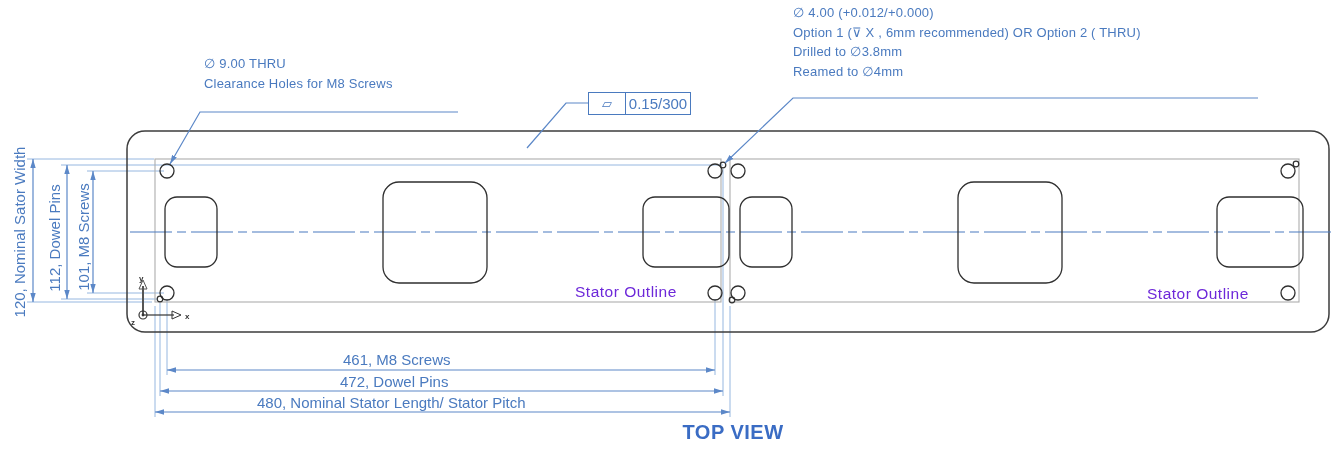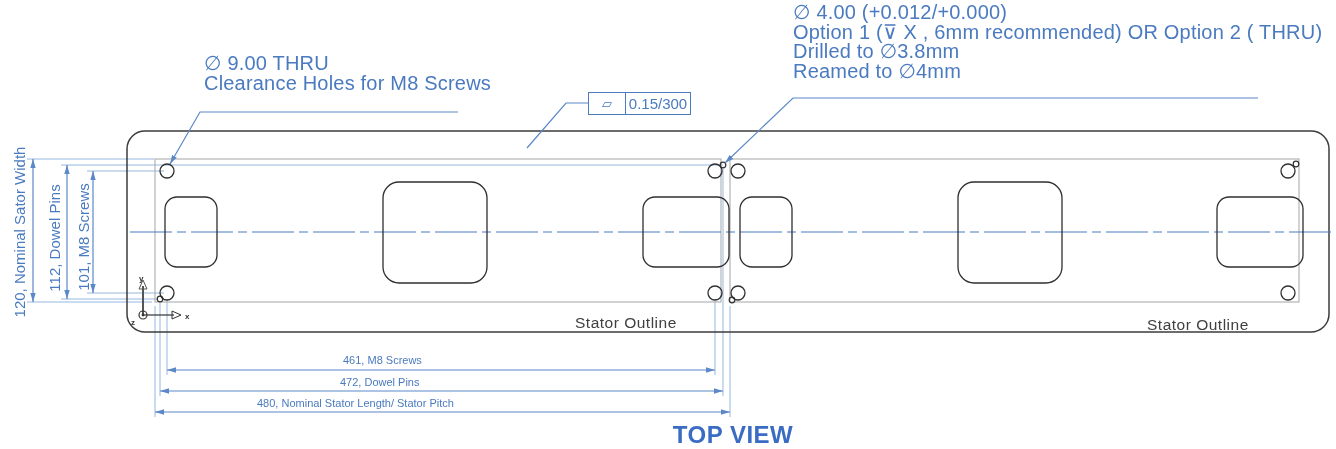--- a/index.html
+++ b/index.html
@@ -1,34 +1,34 @@
 <!DOCTYPE html>
 <html><head>
 <meta charset="utf-8">
 <style>
   html,body{margin:0;padding:0;background:#ffffff;}
   #stage{
     position:relative;width:1336px;height:449px;background:#ffffff;overflow:hidden;
     font-family:"Liberation Sans", sans-serif;
   }
   #cad-svg{position:absolute;left:0;top:0;z-index:1;}
-  .txt{position:absolute;z-index:2;color:#4a7abf;font-size:20px;line-height:19.5px;white-space:nowrap;}
+  .txt{position:absolute;z-index:2;color:#4a7abf;font-size:13px;line-height:19.5px;white-space:nowrap;}
   .note{letter-spacing:0.2px;}
-  .dimtxt{font-size:11px;line-height:16px;}
+  .dimtxt{font-size:15px;line-height:16px;}
   .vdim{transform:translate(-50%,-50%) rotate(-90deg);transform-origin:center center;font-size:15px;}
-  .graylab{color:#404040;font-size:15.5px;letter-spacing:0.5px;margin-top:31px;}
+  .graylab{color:#6d28d9;font-size:15.5px;letter-spacing:0.5px;}
   .fcf{
     position:absolute;z-index:2;display:flex;align-items:stretch;
     border:1.6px solid #4a7abf;height:21px;background:#fff;color:#4a7abf;
   }
   .fcf .cell{display:flex;align-items:center;justify-content:center;font-size:15px;}
   .fcf .sym{width:36px;border-right:1.6px solid #4a7abf;font-size:13px;}
   .fcf .val{width:64px;}
   .viewtitle{
-    position:absolute;z-index:2;color:#3a6cc4;font-weight:bold;font-size:24px;
+    position:absolute;z-index:2;color:#3a6cc4;font-weight:bold;font-size:20px;
     letter-spacing:0.5px;text-align:center;
   }
 </style>
 </head>
 <body>
 
 <div id="stage">
 
   <svg id="cad-svg" width="1336" height="449" viewBox="0 0 1336 449">
     <defs>

